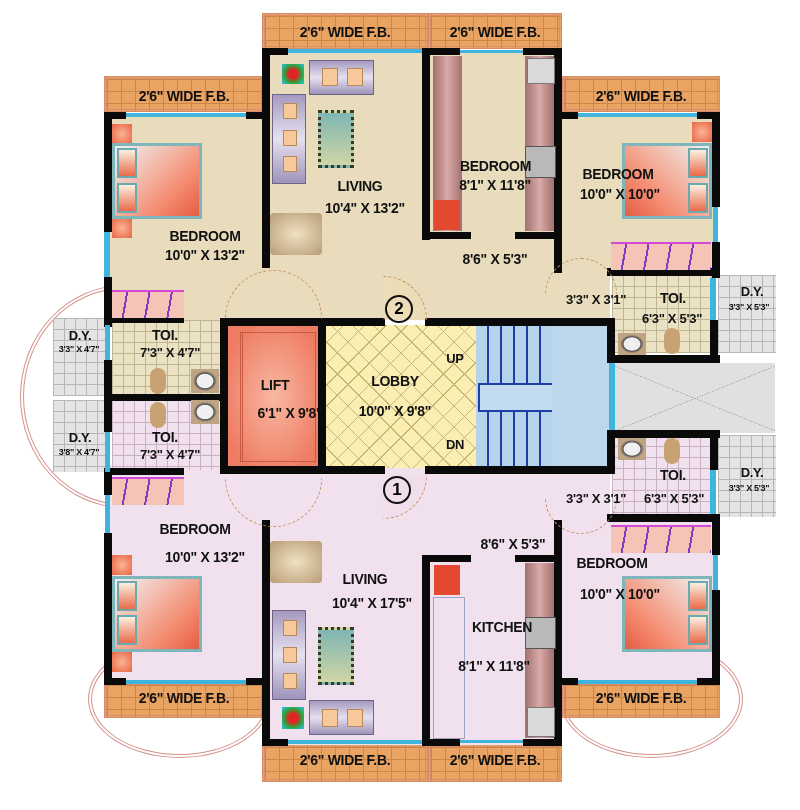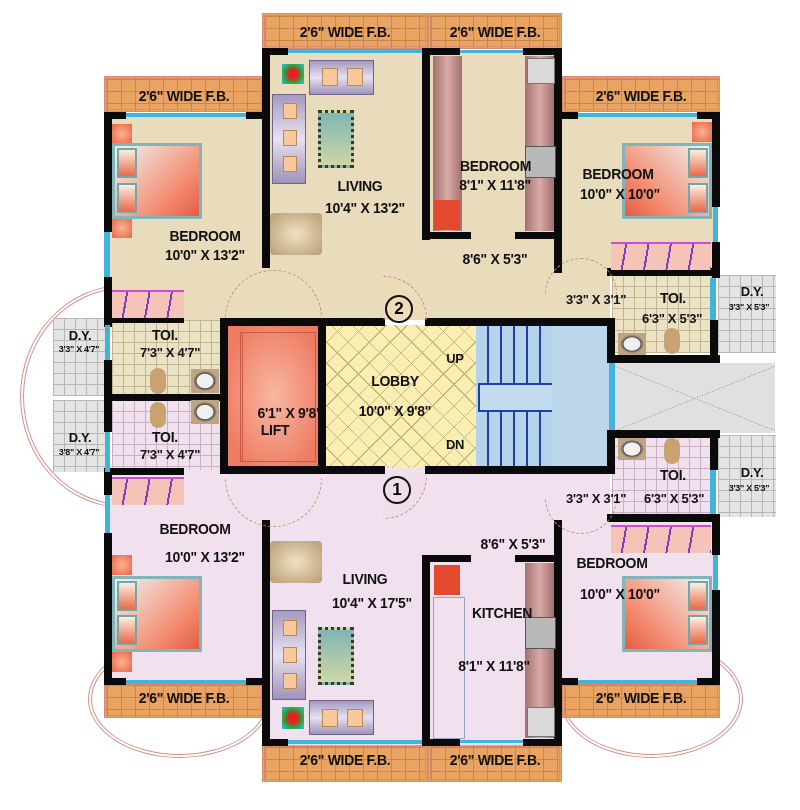--- a/index.html
+++ b/index.html
@@ -293,21 +293,21 @@
   <div class="lbl l12" style="left:556px;top:292px;width:80px;">3'3" X 3'1"</div>
   <div class="lbl l13" style="left:140px;top:327px;width:50px;">TOI.</div>
   <div class="lbl l12" style="left:130px;top:345px;width:80px;">7'3" X 4'7"</div>
   <div class="lbl l13" style="left:648px;top:290px;width:50px;">TOI.</div>
   <div class="lbl l12" style="left:632px;top:311px;width:80px;">6'3" X 5'3"</div>
   <div class="lbl l12" style="left:60px;top:328px;width:40px;">D.Y.</div>
   <div class="lbl l9" style="left:54px;top:344px;width:50px;">3'3" X 4'7"</div>
   <div class="lbl l12" style="left:732px;top:284px;width:40px;">D.Y.</div>
   <div class="lbl l9" style="left:722px;top:302px;width:54px;">3'3" X 5'3"</div>
 
-  <div class="lbl l13" style="left:250px;top:377px;width:50px;margin-top:45px;">LIFT</div>
+  <div class="lbl l13" style="left:250px;top:377px;width:50px;">LIFT</div>
   <div class="lbl l13" style="left:250px;top:405px;width:80px;">6'1" X 9'8"</div>
   <div class="lbl l13" style="left:360px;top:373px;width:70px;">LOBBY</div>
   <div class="lbl l13" style="left:345px;top:403px;width:100px;">10'0" X 9'8"</div>
   <div class="lbl l12" style="left:443px;top:351px;width:24px;">UP</div>
   <div class="lbl l12" style="left:443px;top:437px;width:24px;">DN</div>
   <div class="circle-num" style="left:385px;top:295px;">2</div>
   <div class="circle-num" style="left:383px;top:476px;">1</div>
 
   <div class="lbl l12" style="left:60px;top:430px;width:40px;">D.Y.</div>
   <div class="lbl l9" style="left:54px;top:447px;width:50px;">3'8" X 4'7"</div>
@@ -317,18 +317,18 @@
   <div class="lbl l12" style="left:556px;top:491px;width:80px;">3'3" X 3'1"</div>
   <div class="lbl l12" style="left:634px;top:491px;width:80px;">6'3" X 5'3"</div>
   <div class="lbl l12" style="left:732px;top:465px;width:40px;">D.Y.</div>
   <div class="lbl l9" style="left:722px;top:483px;width:54px;">3'3" X 5'3"</div>
 
   <div class="lbl l13" style="left:145px;top:521px;width:100px;">BEDROOM</div>
   <div class="lbl l13" style="left:145px;top:549px;width:120px;">10'0" X 13'2"</div>
   <div class="lbl l13" style="left:330px;top:571px;width:70px;">LIVING</div>
   <div class="lbl l13" style="left:312px;top:595px;width:120px;">10'4" X 17'5"</div>
   <div class="lbl l13" style="left:468px;top:536px;width:90px;">8'6" X 5'3"</div>
-  <div class="lbl l13" style="left:462px;top:605px;width:80px;">KITCHEN</div>
+  <div class="lbl l13" style="left:462px;top:619px;width:80px;">KITCHEN</div>
   <div class="lbl l13" style="left:448px;top:658px;width:92px;">8'1" X 11'8"</div>
   <div class="lbl l13" style="left:562px;top:555px;width:100px;">BEDROOM</div>
   <div class="lbl l13" style="left:565px;top:586px;width:110px;">10'0" X 10'0"</div>
 
 </div>
 
 </body></html>

